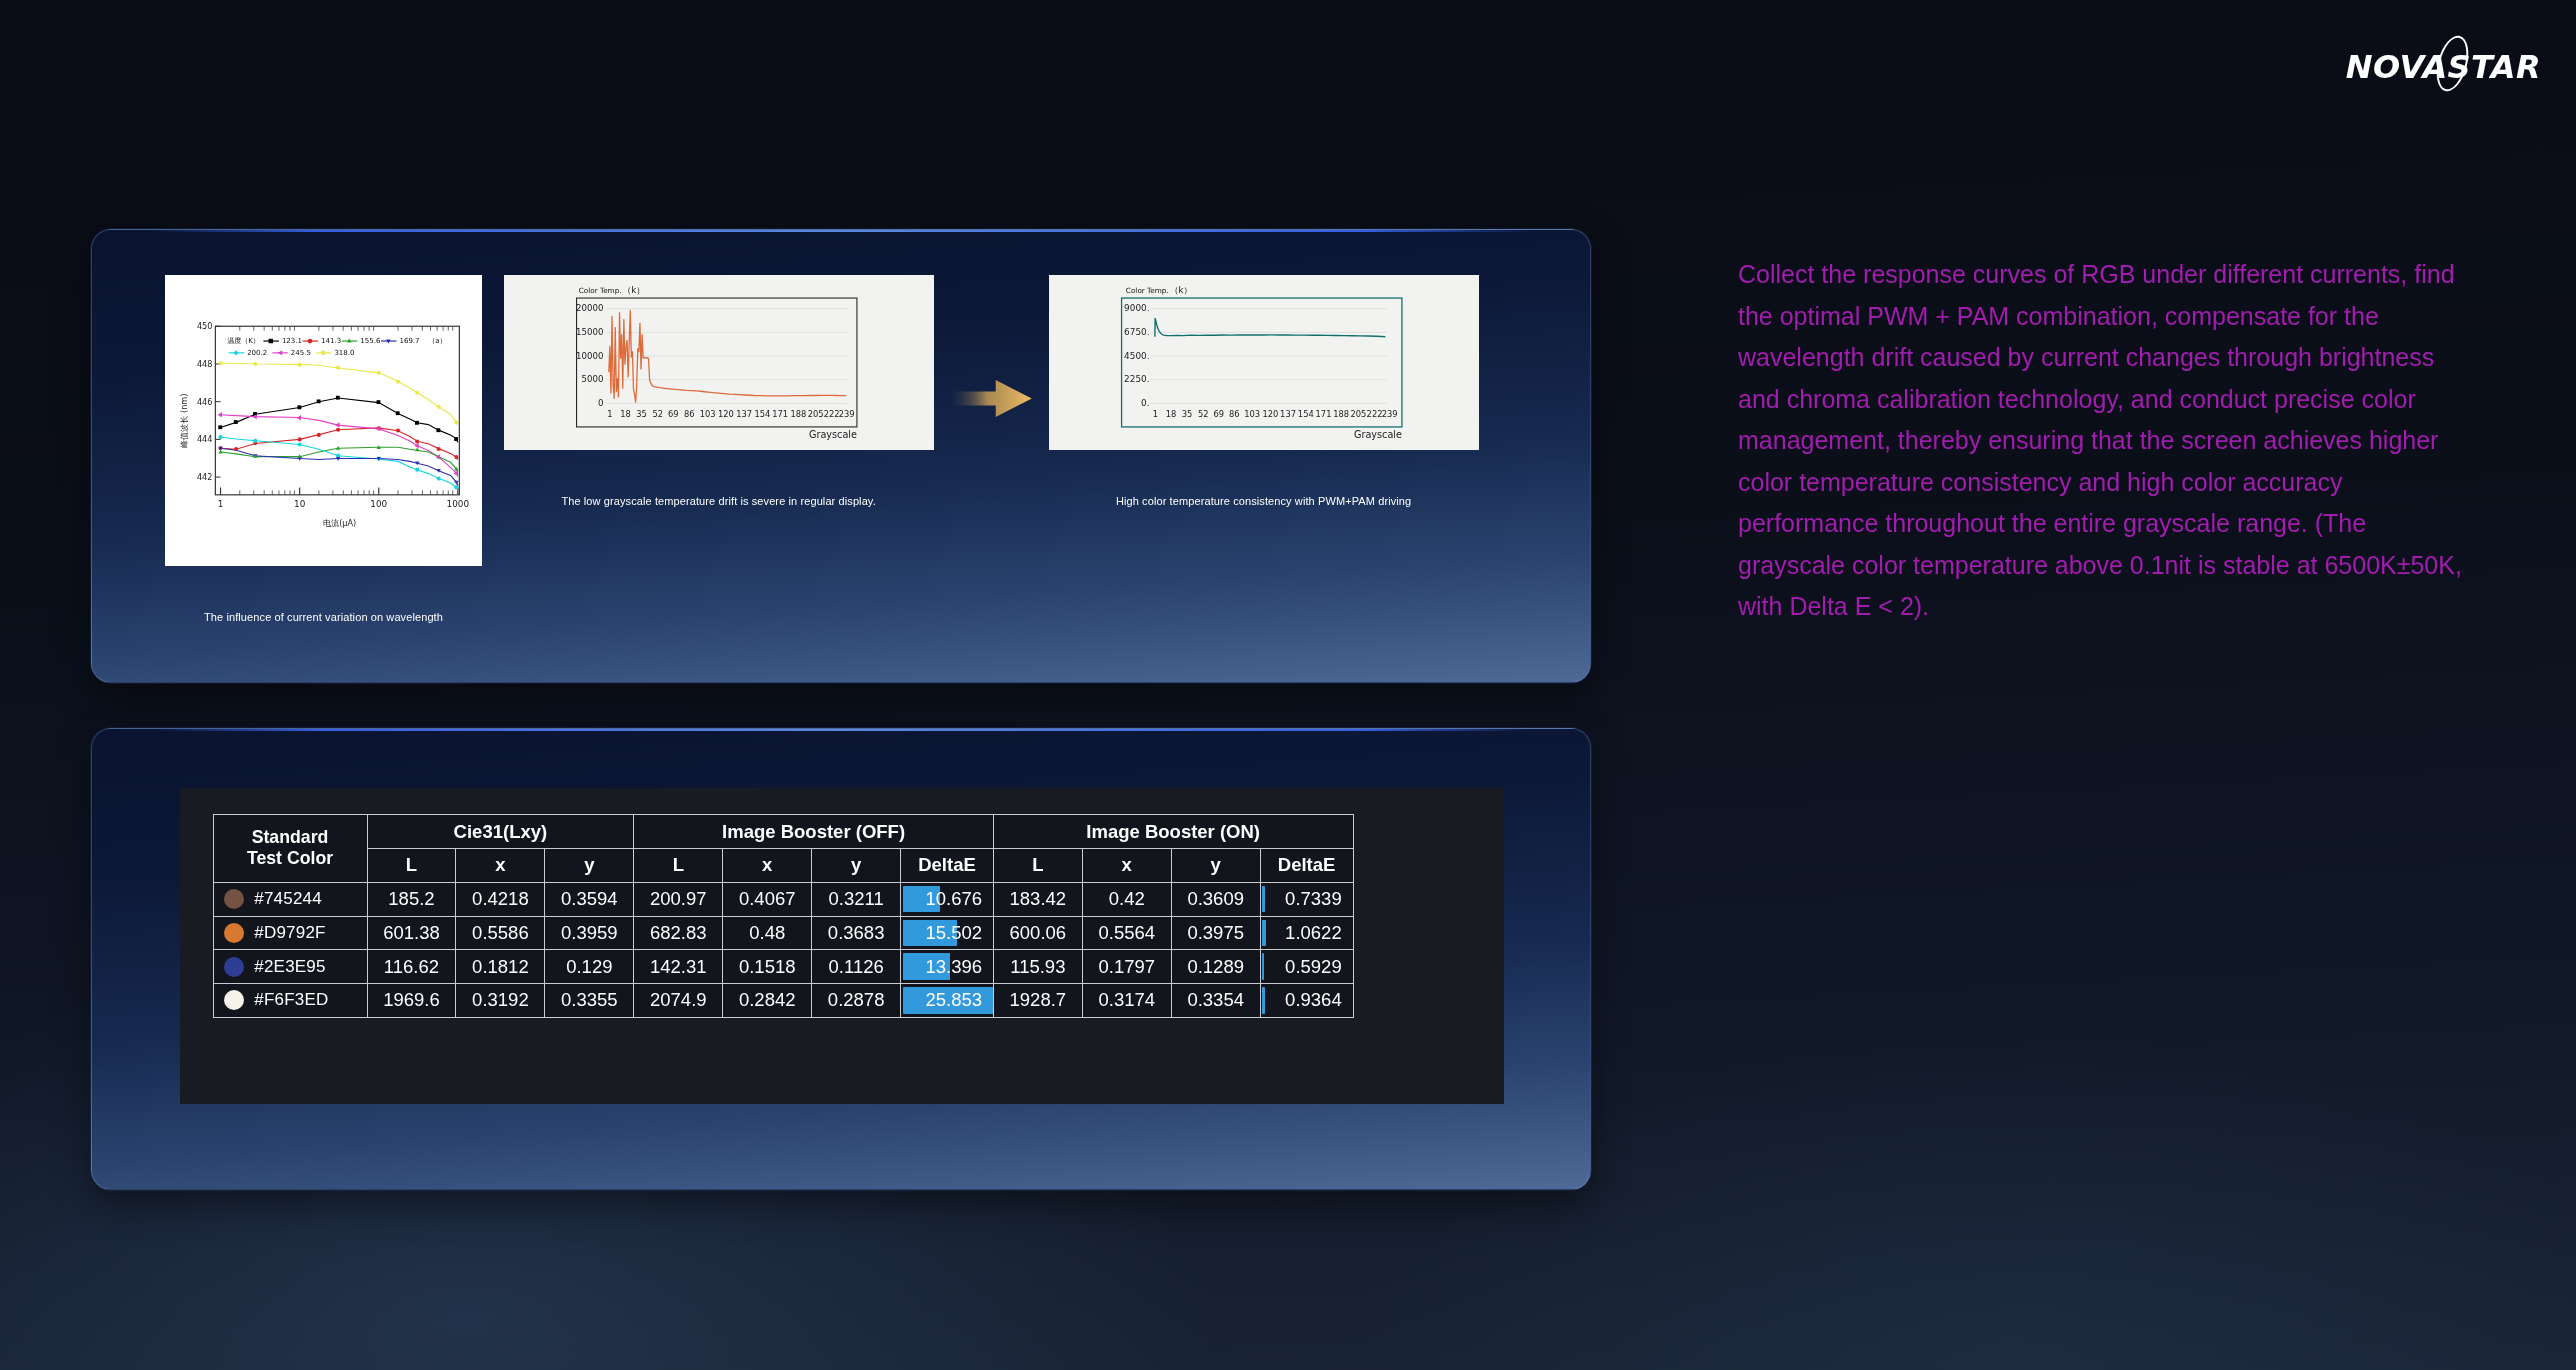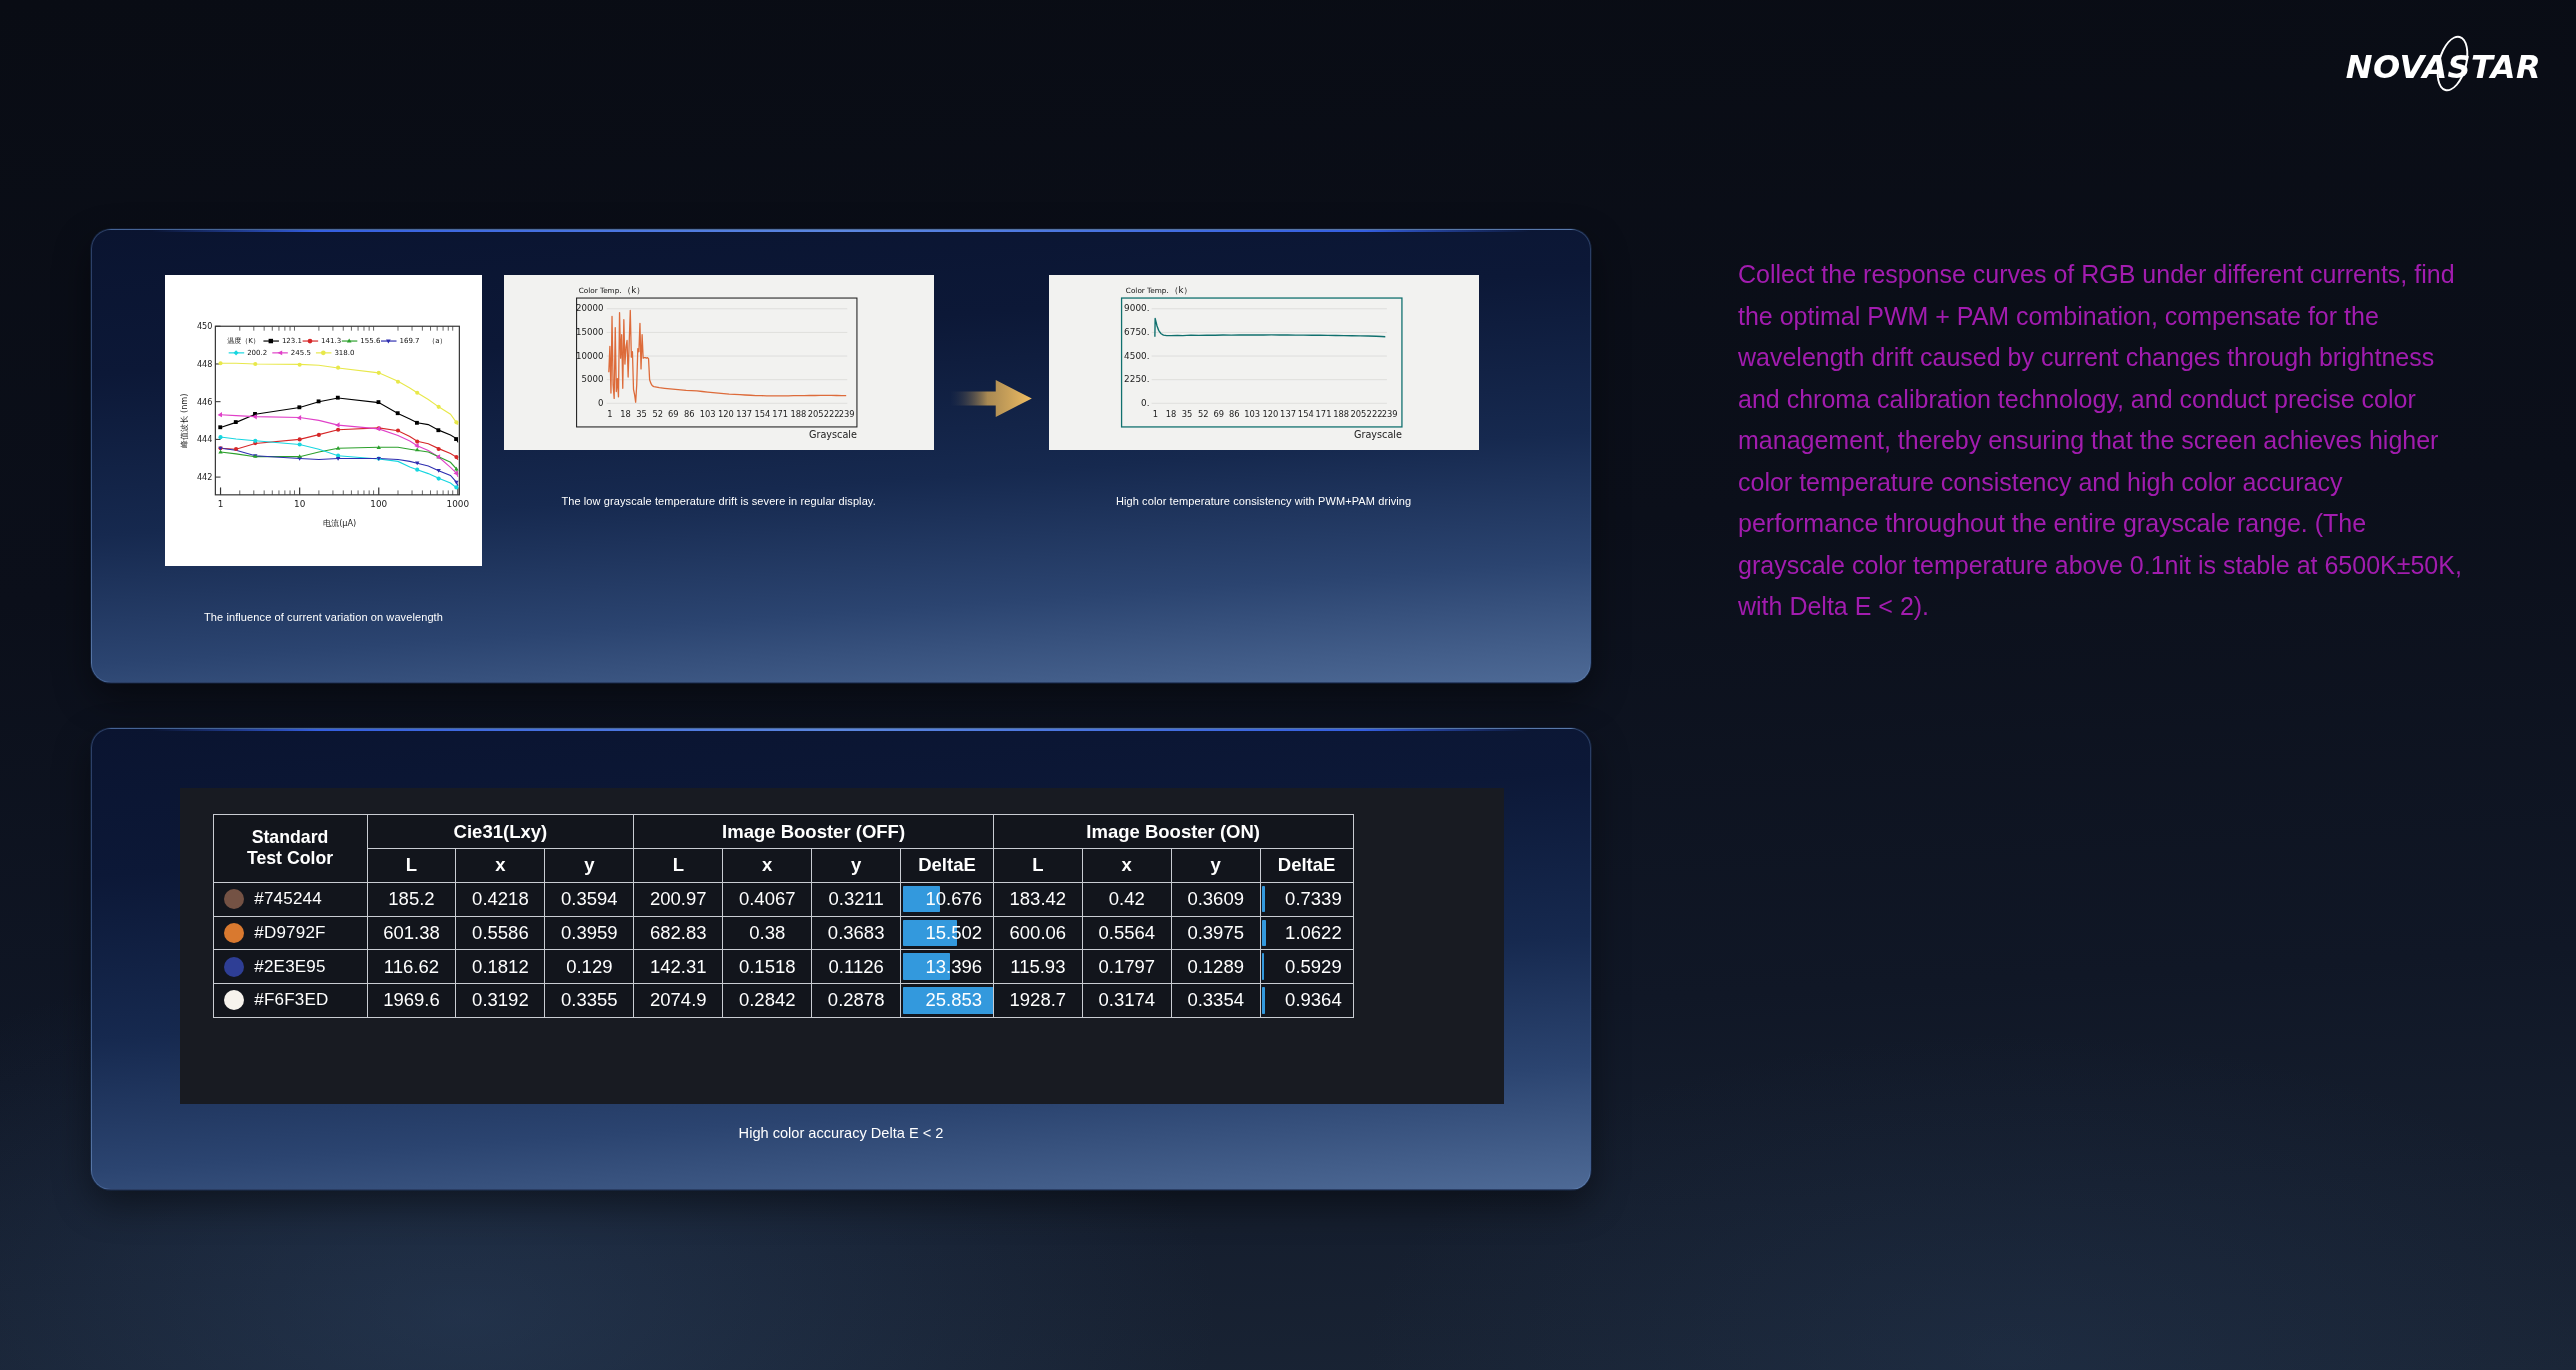--- a/index.html
+++ b/index.html
@@ -499,21 +499,21 @@
               <td class="swatch-cell">
                 <span class="swatch-inner">
                   <span class="dot" style="background:#D9792F"></span>
                   <span class="hexlabel">#D9792F</span>
                 </span>
               </td>
               <td>601.38</td>
               <td>0.5586</td>
               <td>0.3959</td>
               <td>682.83</td>
-              <td>0.38</td>
+              <td>0.48</td>
               <td>0.3683</td>
               <td class="de"><span class="bar" style="width:59.62307692307692%"></span><span class="val">15.502</span></td>
               <td>600.06</td>
               <td>0.5564</td>
               <td>0.3975</td>
               <td class="de"><span class="bar" style="width:4.085384615384616%"></span><span class="val">1.0622</span></td>
             </tr>
             <tr>
               <td class="swatch-cell">
                 <span class="swatch-inner">
@@ -548,20 +548,19 @@
               <td>0.2878</td>
               <td class="de"><span class="bar" style="width:99.43461538461538%"></span><span class="val">25.853</span></td>
               <td>1928.7</td>
               <td>0.3174</td>
               <td>0.3354</td>
               <td class="de"><span class="bar" style="width:3.6015384615384614%"></span><span class="val">0.9364</span></td>
             </tr>
           </tbody>
       </table>
     </div>
-    <div class="cap-table">High color accuracy Delta E &lt; 2</div>
   </section>
 </div>
 
 <div id="right-col">
   <p id="body-text">Collect the response curves of RGB under different currents, find the optimal PWM + PAM combination, compensate for the wavelength drift caused by current changes through brightness and chroma calibration technology, and conduct precise color management, thereby ensuring that the screen achieves higher color temperature consistency and high color accuracy performance throughout the entire grayscale range. (The grayscale color temperature above 0.1nit is stable at 6500K±50K, with Delta E &lt; 2).</p>
 </div>
 
 
 </body></html>

